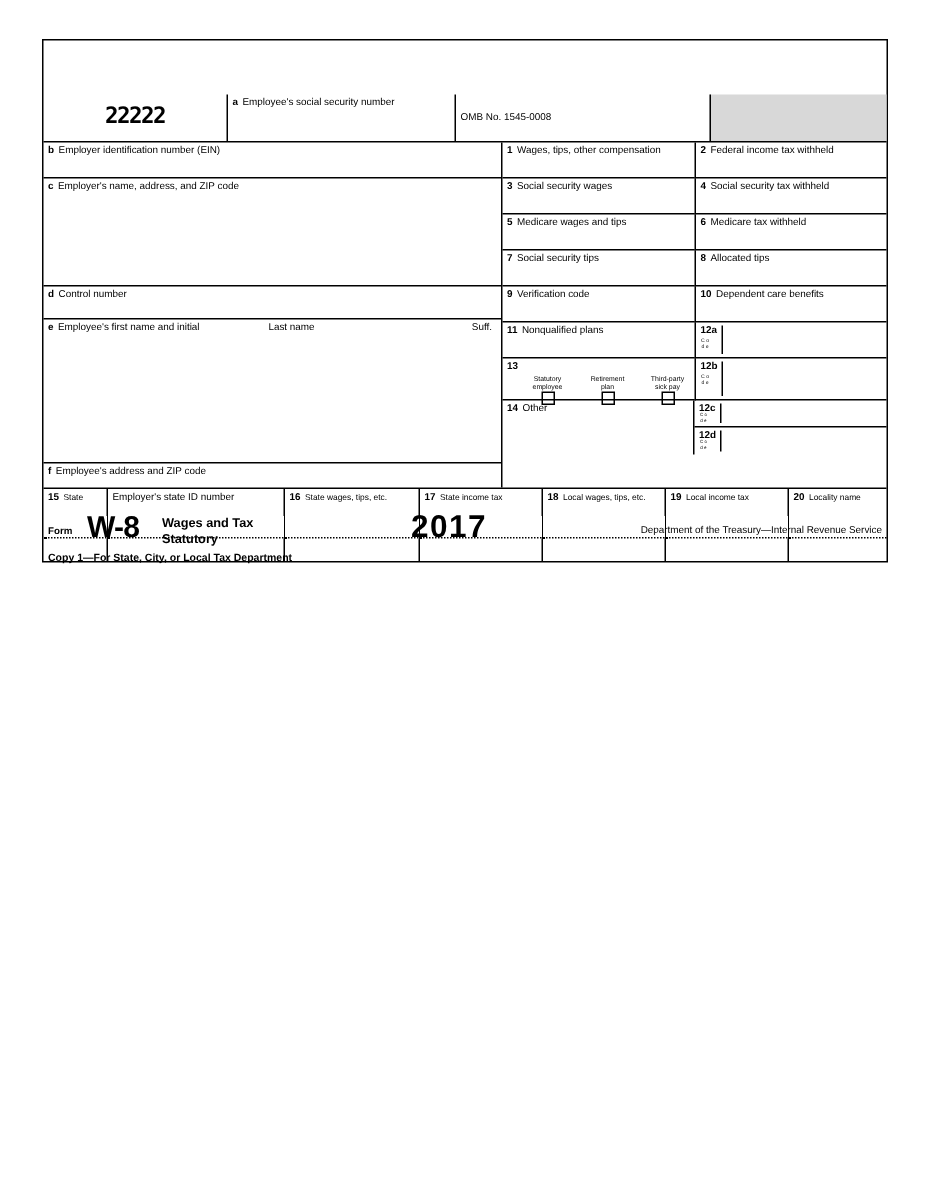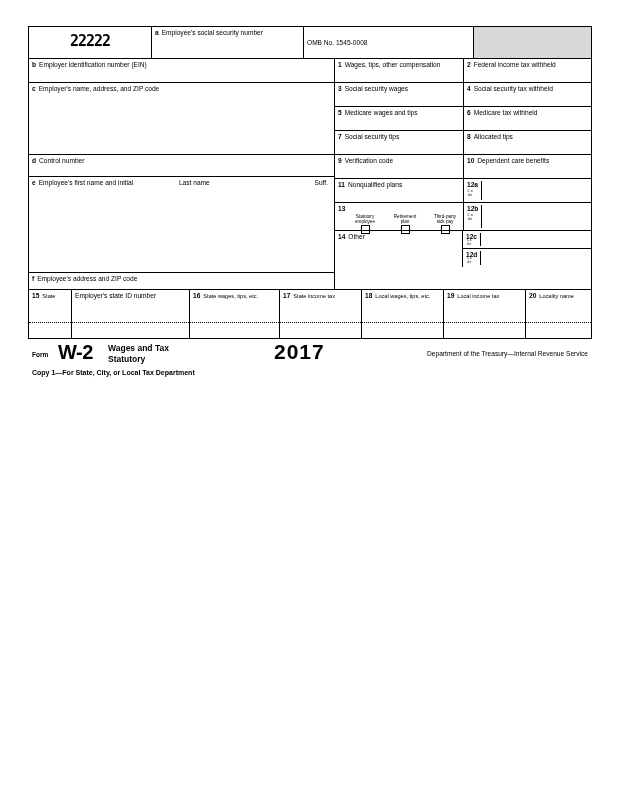--- a/index.html
+++ b/index.html
@@ -47,21 +47,21 @@
 
   .num {
     font-weight: bold;
     font-size: 6.6px;
     margin-right: 3px;
   }
   .lbl { font-size: 6.6px; }
   .lblsm { font-size: 5.6px; }
 
   
-  .topband { height: 31px; }
+  .topband { height: 31px; margin-top: 36px; }
   .ctlnum {
     width: 122px;
     text-align: center;
     padding-top: 6px;
   }
   .ctlnum .digits {
     font-family: "DejaVu Sans Mono", monospace;
     font-size: 15px;
     font-weight: bold;
     letter-spacing: -1px;
@@ -374,21 +374,21 @@
       <div class="cell w17 bl"></div>
       <div class="cell w18 bl"></div>
       <div class="cell w19 bl"></div>
       <div class="cell w20 bl"></div>
     </div>
 
   </div>
 
   <div class="footer">
     <div class="f-form">Form</div>
-    <div class="f-w2">W-2</div>
+    <div class="f-w2">W-8</div>
     <div class="f-title">
       <div>Wages and Tax</div>
       <div>Statutory</div>
     </div>
     <div class="f-year">2017</div>
     <div class="f-dept">Department of the Treasury—Internal Revenue Service</div>
     <div class="f-copy">Copy 1—For State, City, or Local Tax Department</div>
   </div>
 
 </div>

